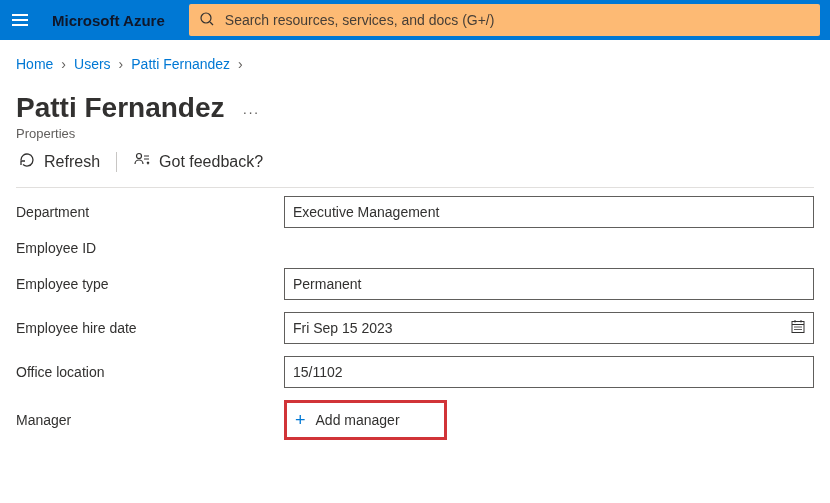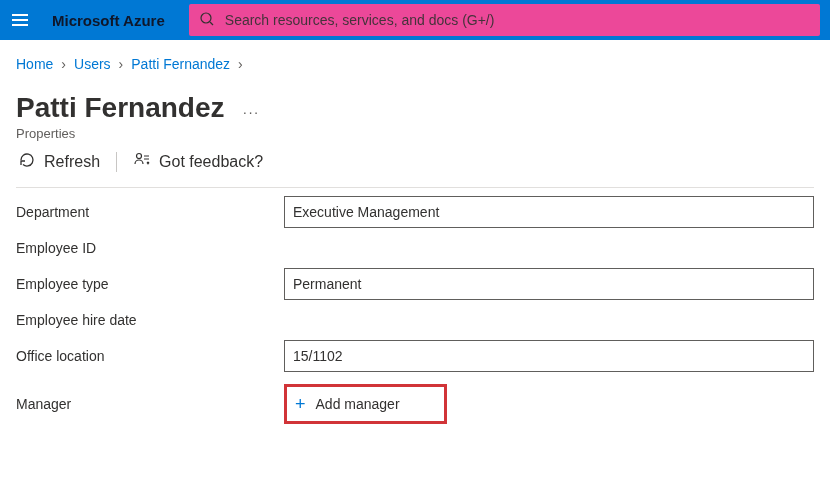--- a/index.html
+++ b/index.html
@@ -4,21 +4,21 @@
   <style>
     * { box-sizing: border-box; margin: 0; padding: 0; }
     body { font-family: 'Segoe UI', Arial, sans-serif; font-size: 13px; color: #323130; background: #fff; width: 830px; }
     
     .topbar { background: #0078d4; height: 40px; display: flex; align-items: center; }
     .hamburger { width: 40px; height: 40px; display: flex; align-items: center; justify-content: center; cursor: pointer; }
     .hamburger-lines { display: flex; flex-direction: column; gap: 3px; }
     .hamburger-lines span { display: block; width: 16px; height: 2px; background: #fff; }
     .brand { color: #0f172a; font-weight: 700; font-size: 15px; padding: 0 24px 0 12px; }
     .search-wrap { flex: 1; padding: 4px 10px 4px 0; }
-    .search-box { background: #ec4899; border-radius: 2px; height: 32px; display: flex; align-items: center; padding: 0 10px; }
+    .search-box { background: #fdba74; border-radius: 2px; height: 32px; display: flex; align-items: center; padding: 0 10px; }
     .search-box input { border: none; background: transparent; font-size: 14px; color: #323130; width: 100%; outline: none; }
     .search-box input::placeholder { color: #323130; opacity: 0.9; }
     .search-icon { margin-right: 10px; color: #323130; }
     
     .content { padding: 16px 16px 0 16px; }
     
     .breadcrumb { display: flex; align-items: center; gap: 8px; font-size: 14px; color: #0078d4; margin-bottom: 20px; text-align: center; }
     .breadcrumb a { color: #0078d4; text-decoration: none; cursor: pointer; }
     .breadcrumb .sep { color: #605e5c; }
     
@@ -125,20 +125,33 @@
 
   <div class="form-row">
     <div class="form-label">Employee type</div>
     <div class="form-field">
       <input class="text-input" type="text" value="Permanent" style="">
     </div>
   </div>
 
   <div class="form-row">
     <div class="form-label">Employee hire date</div>
+    <div class="form-field text-input-wrap">
+      <input class="text-input" type="text" value="Fri Sep 15 2023" style="">
+      <span class="cal-icon">
+        <svg width="16" height="16" viewBox="0 0 16 16" fill="none">
+            <rect x="2" y="3" width="12" height="11" stroke="#323130" stroke-width="1"></rect>
+            <line x1="2" y1="6" x2="14" y2="6" stroke="#323130" stroke-width="1"></line>
+            <line x1="5" y1="1.5" x2="5" y2="4" stroke="#323130" stroke-width="1"></line>
+            <line x1="11" y1="1.5" x2="11" y2="4" stroke="#323130" stroke-width="1"></line>
+            <line x1="4" y1="8.5" x2="12" y2="8.5" stroke="#323130" stroke-width="0.8"></line>
+            <line x1="4" y1="11" x2="12" y2="11" stroke="#323130" stroke-width="0.8"></line>
+          </svg>
+      </span>
+    </div>
   </div>
 
   <div class="form-row">
     <div class="form-label">Office location</div>
     <div class="form-field">
       <input class="text-input" type="text" value="15/1102" style="">
     </div>
   </div>
 
   <div class="form-row">

